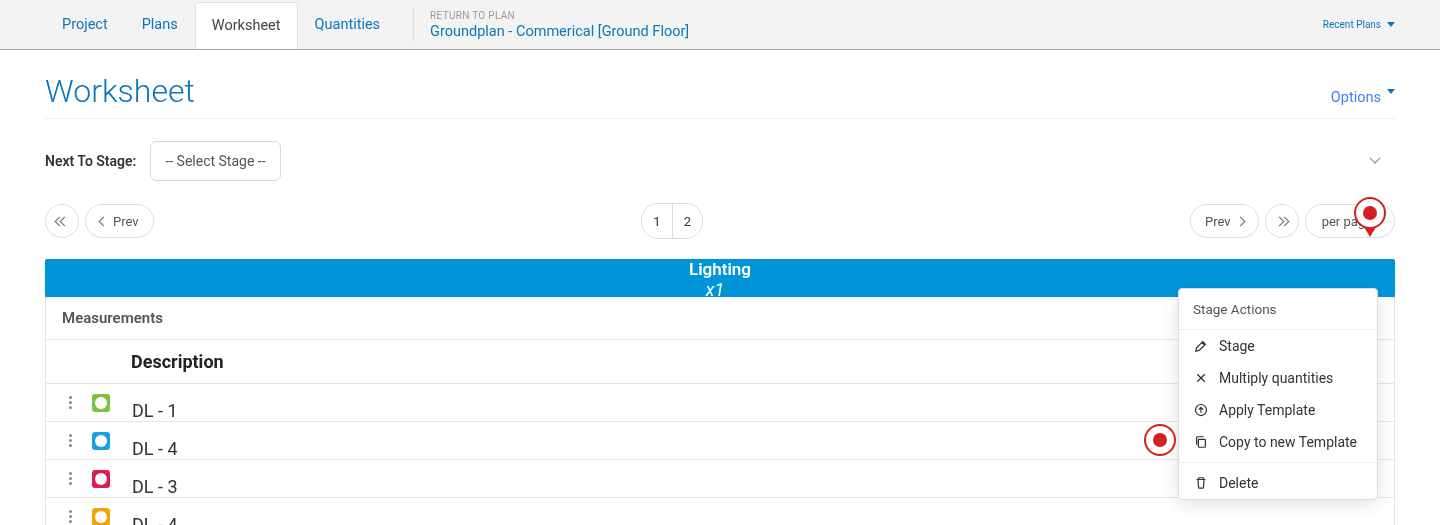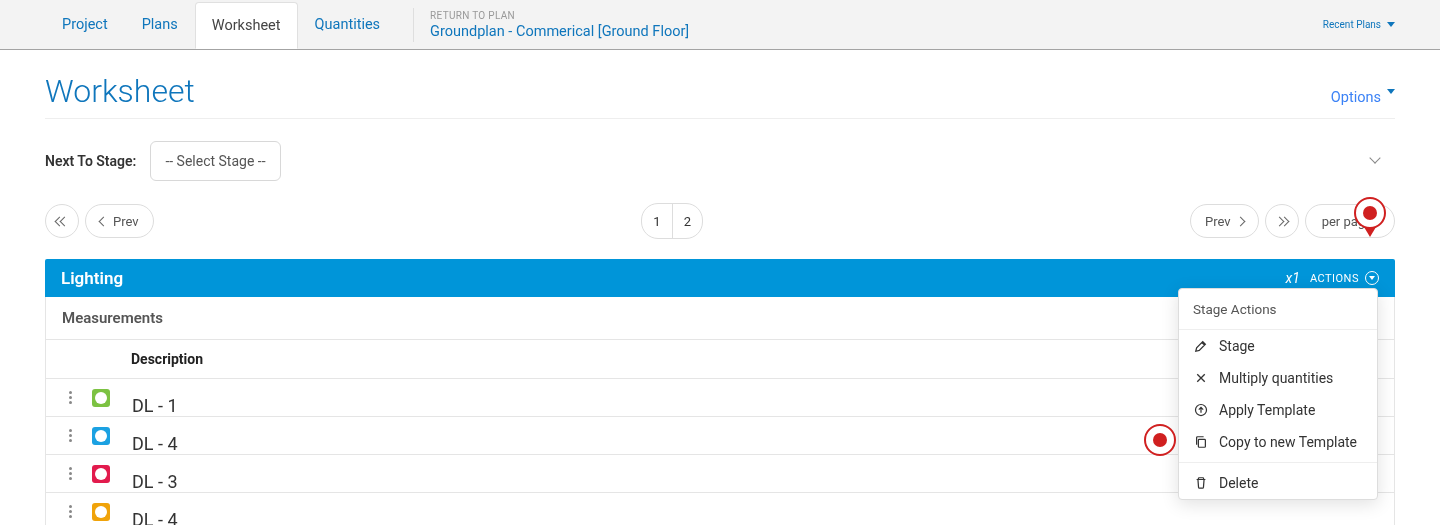--- a/index.html
+++ b/index.html
@@ -35,29 +35,29 @@
   .pages { border: 1px solid #ddd; border-radius: 17px; display: inline-flex; overflow: hidden; }
   .page-num { width: 30px; height: 34px; display: flex; align-items: center; justify-content: center; font-size: 13px; cursor: pointer; }
   .page-num + .page-num { border-left: 1px solid #ddd; }
   .chev { display: inline-block; width: 7px; height: 7px; border-right: 1.5px solid #666; border-bottom: 1.5px solid #666; }
   .chev.l { transform: rotate(135deg); }
   .chev.r { transform: rotate(-45deg); }
   .chev.dl { transform: rotate(135deg); margin-right: -2px; }
   .chev.dr { transform: rotate(-45deg); margin-left: -2px; }
   .per-page { height: 34px; border: 1px solid #ddd; border-radius: 17px; padding: 0 22px 0 16px; font-size: 13px; color: #555; display: inline-flex; align-items: center; margin-left: 6px; cursor: pointer; }
 
-  .stage-header { background: #0095d9; color: #fff; height: 38px; display: flex; align-items: center; padding: 0 16px; font-size: 17px; font-weight: 600; border-radius: 2px 2px 0 0; }
+  .stage-header { background: #0095d9; color: #fff; height: 38px; display: flex; align-items: center; padding: 0 16px; font-size: 17px; font-weight: 600; border-radius: 2px 2px 0 0; flex-direction: column; }
   .stage-header .spacer { flex: 1; }
-  .stage-mult { font-style: italic; font-size: 14px; margin-right: 10px; font-weight: 400; }
+  .stage-mult { font-style: italic; font-size: 18px; margin-right: 10px; font-weight: 400; }
   .stage-actions-btn { font-size: 11px; letter-spacing: 0.5px; display: flex; align-items: center; gap: 6px; cursor: pointer; font-weight: 400; }
   .circ-caret { width: 14px; height: 14px; border: 1.5px solid #fff; border-radius: 50%; display: inline-flex; align-items: center; justify-content: center; }
   .circ-caret::after { content: ""; width: 0; height: 0; border-left: 3px solid transparent; border-right: 3px solid transparent; border-top: 4px solid #fff; }
 
   .section-label { font-size: 15px; font-weight: 600; color: #555; padding: 12px 16px; border: 1px solid #e5e5e5; border-top: none; }
-  .desc-head { font-size: 14px; font-weight: 700; color: #222; padding: 11px 16px 11px 85px; border: 1px solid #e5e5e5; border-top: none; }
+  .desc-head { font-size: 18px; font-weight: 700; color: #222; padding: 11px 16px 11px 85px; border: 1px solid #e5e5e5; border-top: none; }
   .row { display: flex; align-items: center; height: 38px; border: 1px solid #e5e5e5; border-top: none; padding: 0 16px; }
   .kebab { width: 16px; display: flex; flex-direction: column; align-items: center; gap: 2px; cursor: pointer; }
   .kebab span { width: 3px; height: 3px; background: #888; border-radius: 50%; }
   .swatch { width: 18px; height: 18px; border-radius: 3px; margin: 0 22px 0 14px; display: flex; align-items: center; justify-content: center; }
   .swatch-inner { width: 12px; height: 12px; border-radius: 50%; background: #fff; }
   .row-label { font-size: 18px; color: #333; margin-top: 15px; }
 
   
   .popup { position: absolute; top: 288px; left: 1178px; width: 200px; background: #fff; border: 1px solid #ddd; border-radius: 4px; box-shadow: 0 4px 18px rgba(0,0,0,0.12); }
   .popup-head { font-size: 13.5px; color: #555; padding: 12px 14px; border-bottom: 1px solid #eee; }

